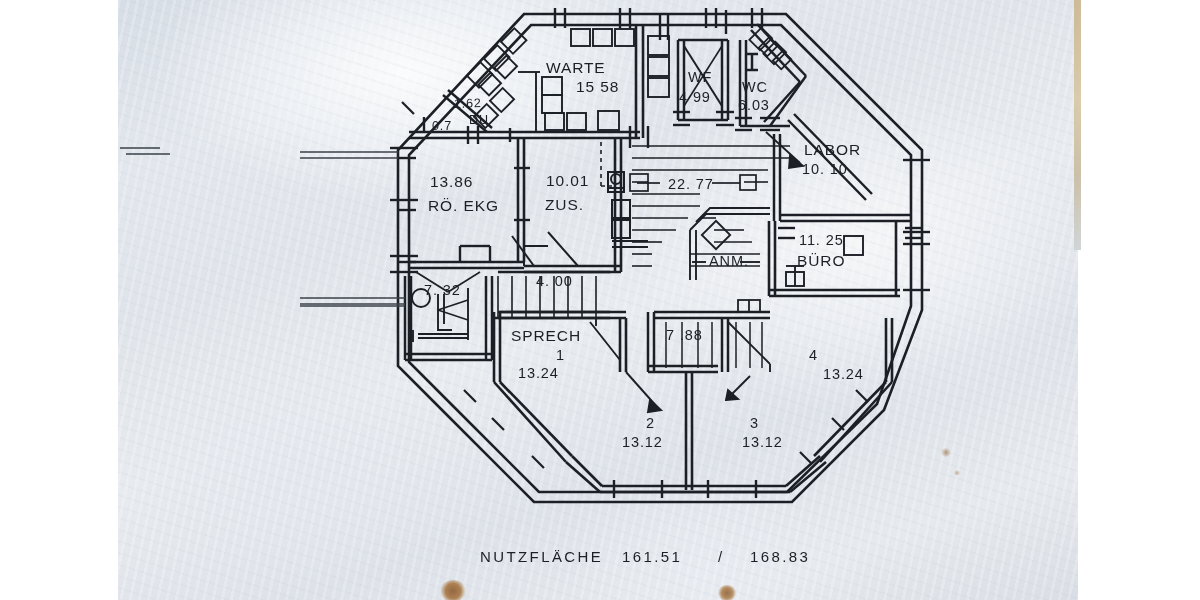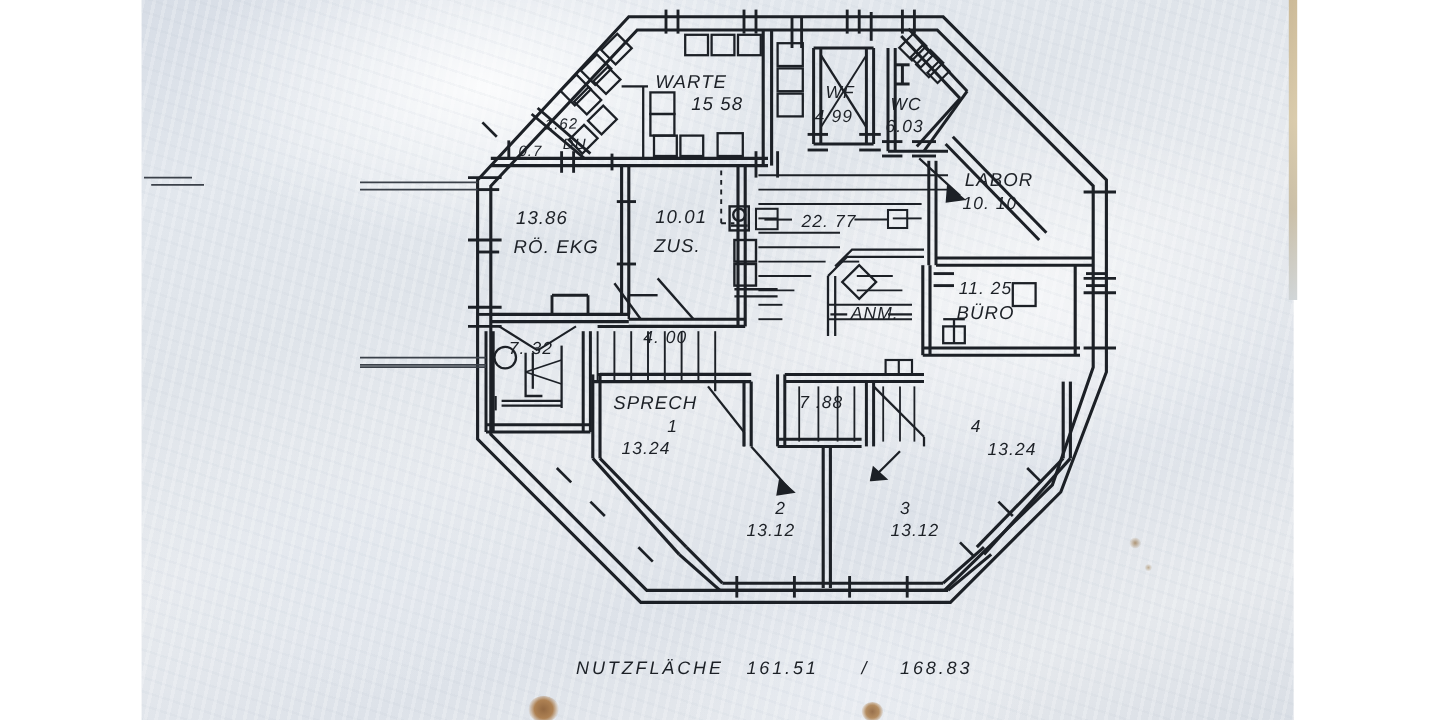--- a/index.html
+++ b/index.html
@@ -1,17 +1,17 @@
 <!DOCTYPE html>
 <html><head>
 <meta charset="utf-8">
 <style>
   html,body{margin:0;padding:0;background:#ffffff;}
   body{width:1200px;height:600px;overflow:hidden;font-family:"Liberation Sans",sans-serif;}
-  #stage{position:relative;width:1080px;height:600px;background:#ffffff;font-style:italic;}
+  #stage{position:relative;width:1080px;height:600px;background:#ffffff;}
   #paper{position:absolute;left:118px;top:0;width:960px;height:600px;
          background:
            radial-gradient(ellipse 420px 220px at 30% 12%, rgba(255,255,255,.85), rgba(255,255,255,0) 60%),
            radial-gradient(ellipse 380px 260px at 78% 42%, rgba(255,255,255,.55), rgba(255,255,255,0) 62%),
            radial-gradient(ellipse 300px 180px at 18% 78%, rgba(226,231,238,.75), rgba(255,255,255,0) 65%),
            radial-gradient(ellipse 260px 160px at 62% 95%, rgba(232,236,242,.8), rgba(255,255,255,0) 60%),
            linear-gradient(160deg,#d7dde6 0%,#e2e7ed 18%,#dfe4ea 34%,#e8ebef 52%,#dde2e9 70%,#e6e9ed 86%,#d9dee5 100%);
   }
   #paper:after{content:"";position:absolute;inset:0;pointer-events:none;
     background:

